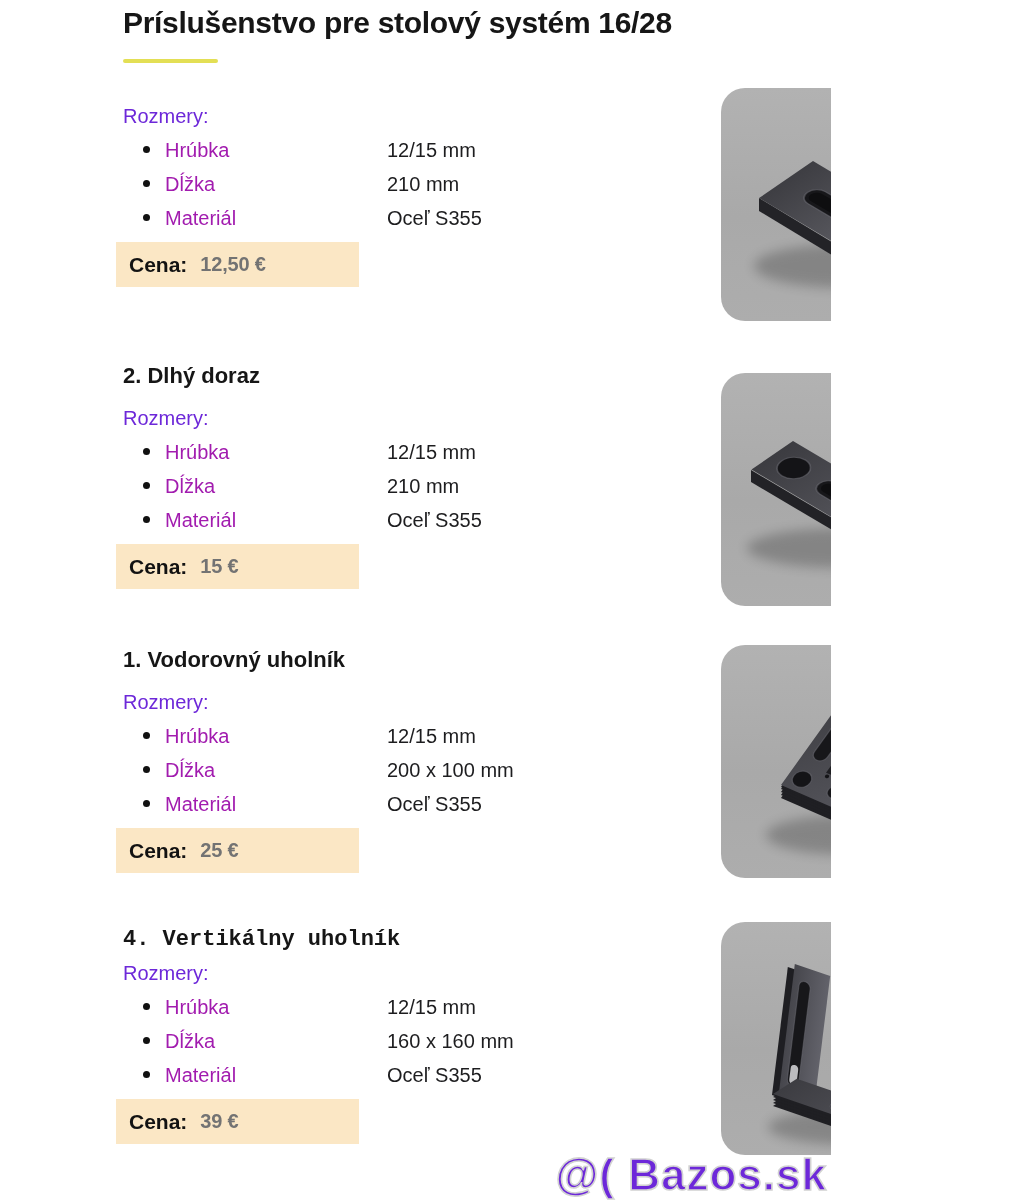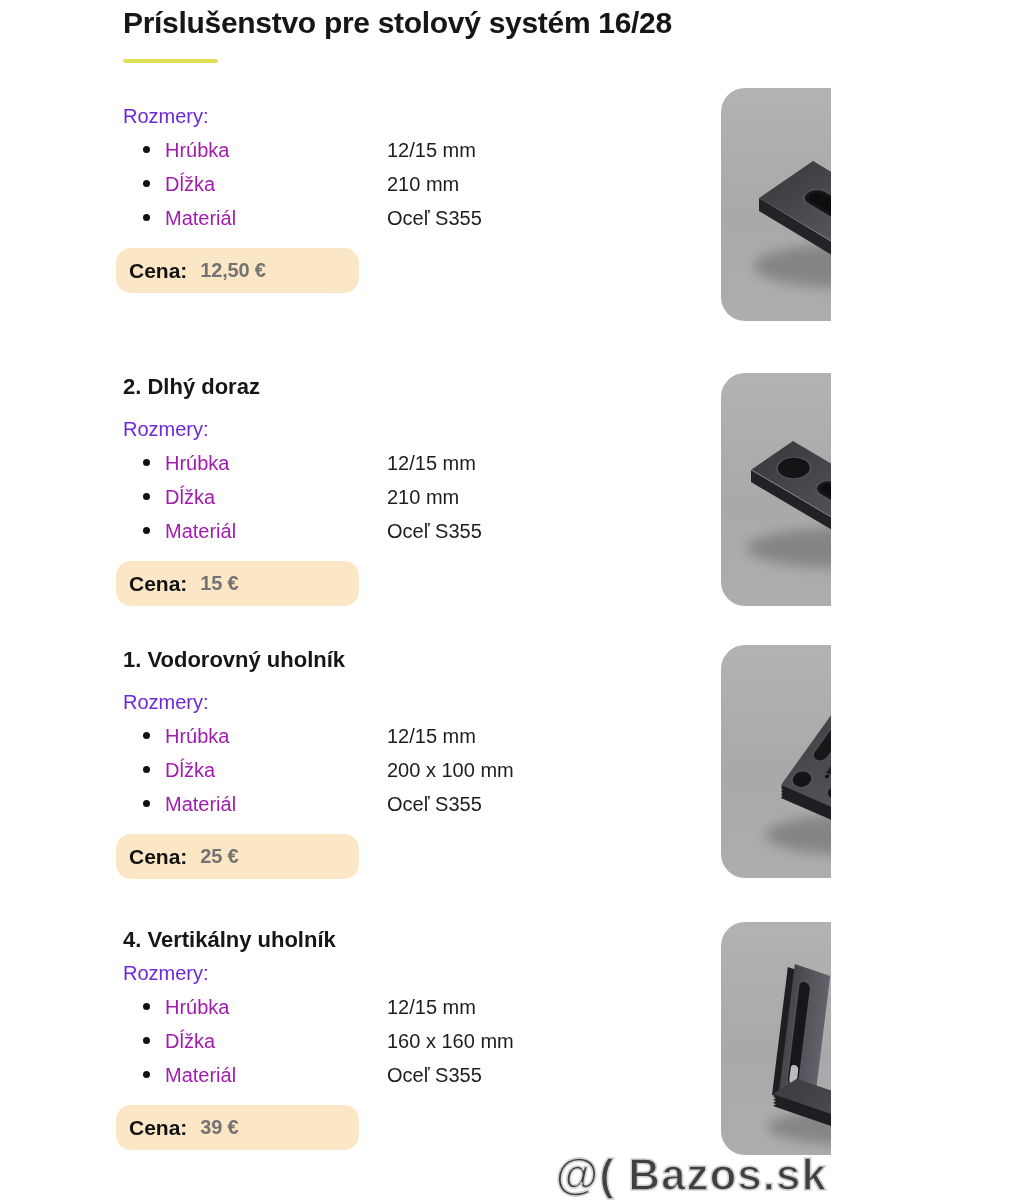--- a/index.html
+++ b/index.html
@@ -10,36 +10,36 @@
   }
   .page-title {
     position:absolute; left:123px; top:6px;
     font-size:30px; font-weight:bold; color:#161616; letter-spacing:-0.3px;
   }
   .title-underline {
     position:absolute; left:123px; top:59px; width:95px; height:4px;
     background:#e3df55; border-radius:2px;
   }
   .section { position:absolute; left:123px; width:600px; }
-  .sec-1 { top:103px; } .sec-2 { top:374px; } .sec-3 { top:647px; } .sec-4 { top:927px; }
+  .sec-1 { top:103px; } .sec-2 { top:363px; } .sec-3 { top:647px; } .sec-4 { top:927px; }
   .product-heading {
     font-size:22px; font-weight:bold; color:#161616; line-height:26px; margin-bottom:16px;
   }
-  .sec-4 .product-heading { margin-bottom:7px; }
+  .sec-4 .product-heading { margin-bottom:7px;font-family:Liberation Mono, monospace; }
   .dimensions-label { font-size:20px; line-height:26px; margin-bottom:8px; color:#6d28d9; }
   .spec-row { position:relative; height:26px; margin-bottom:8px; font-size:20px; line-height:26px; }
   .spec-bullet {
     position:absolute; left:20px; top:9px; width:7px; height:7px;
     background:#111; border-radius:50%;
   }
   .spec-label { margin-left:42px; color:#a21caf; }
   .spec-value { position:absolute; left:264px; top:0; color:#1d1d1f; }
   .price-box {
-    margin-top:17px; margin-left:-7px; width:243px; height:45px;
-    background:#fbe7c5; border-radius:15px;
+    margin-top:11px; margin-left:-7px; width:243px; height:45px;
+    background:#fbe7c5; border-radius:0;
     display:flex; align-items:center; gap:13px; padding-left:13px;
   }
   .price-label { font-size:21px; font-weight:bold; color:#121212; }
   .price-value { font-size:20px; font-weight:bold; color:#737373; letter-spacing:-0.2px;text-align:center; }
 
   .image-tile {
     position:absolute; left:721px; width:236px; height:233px;
     border-radius:24px; overflow:hidden;
     background:linear-gradient(180deg,#b2b2b2 0%,#a9a9a9 55%,#adadad 100%);
     cursor:pointer;
@@ -53,21 +53,21 @@
     display:flex; flex-direction:column; align-items:center; justify-content:space-around;
     padding:10px 0;
   }
   .scroll-btn {
     width:30px; height:30px; background:transparent; border:none; cursor:pointer;
     display:flex; align-items:center; justify-content:center;
   }
   .watermark {
     position:absolute; right:4px; bottom:0px;
     font-size:44px; font-weight:bold; letter-spacing:1px;
-    color:#404040; -webkit-text-stroke:1.6px #d2d2d2;
+    color:#6d28d9; -webkit-text-stroke:1.6px #d2d2d2;
     text-shadow:0 0 1px #e0e0e0;
   }
 </style>
 </head>
 <body>
 
 <div class="canvas">
 
   <h1 class="page-title">Príslušenstvo pre stolový systém 16/28</h1>
   <div class="title-underline"></div>

